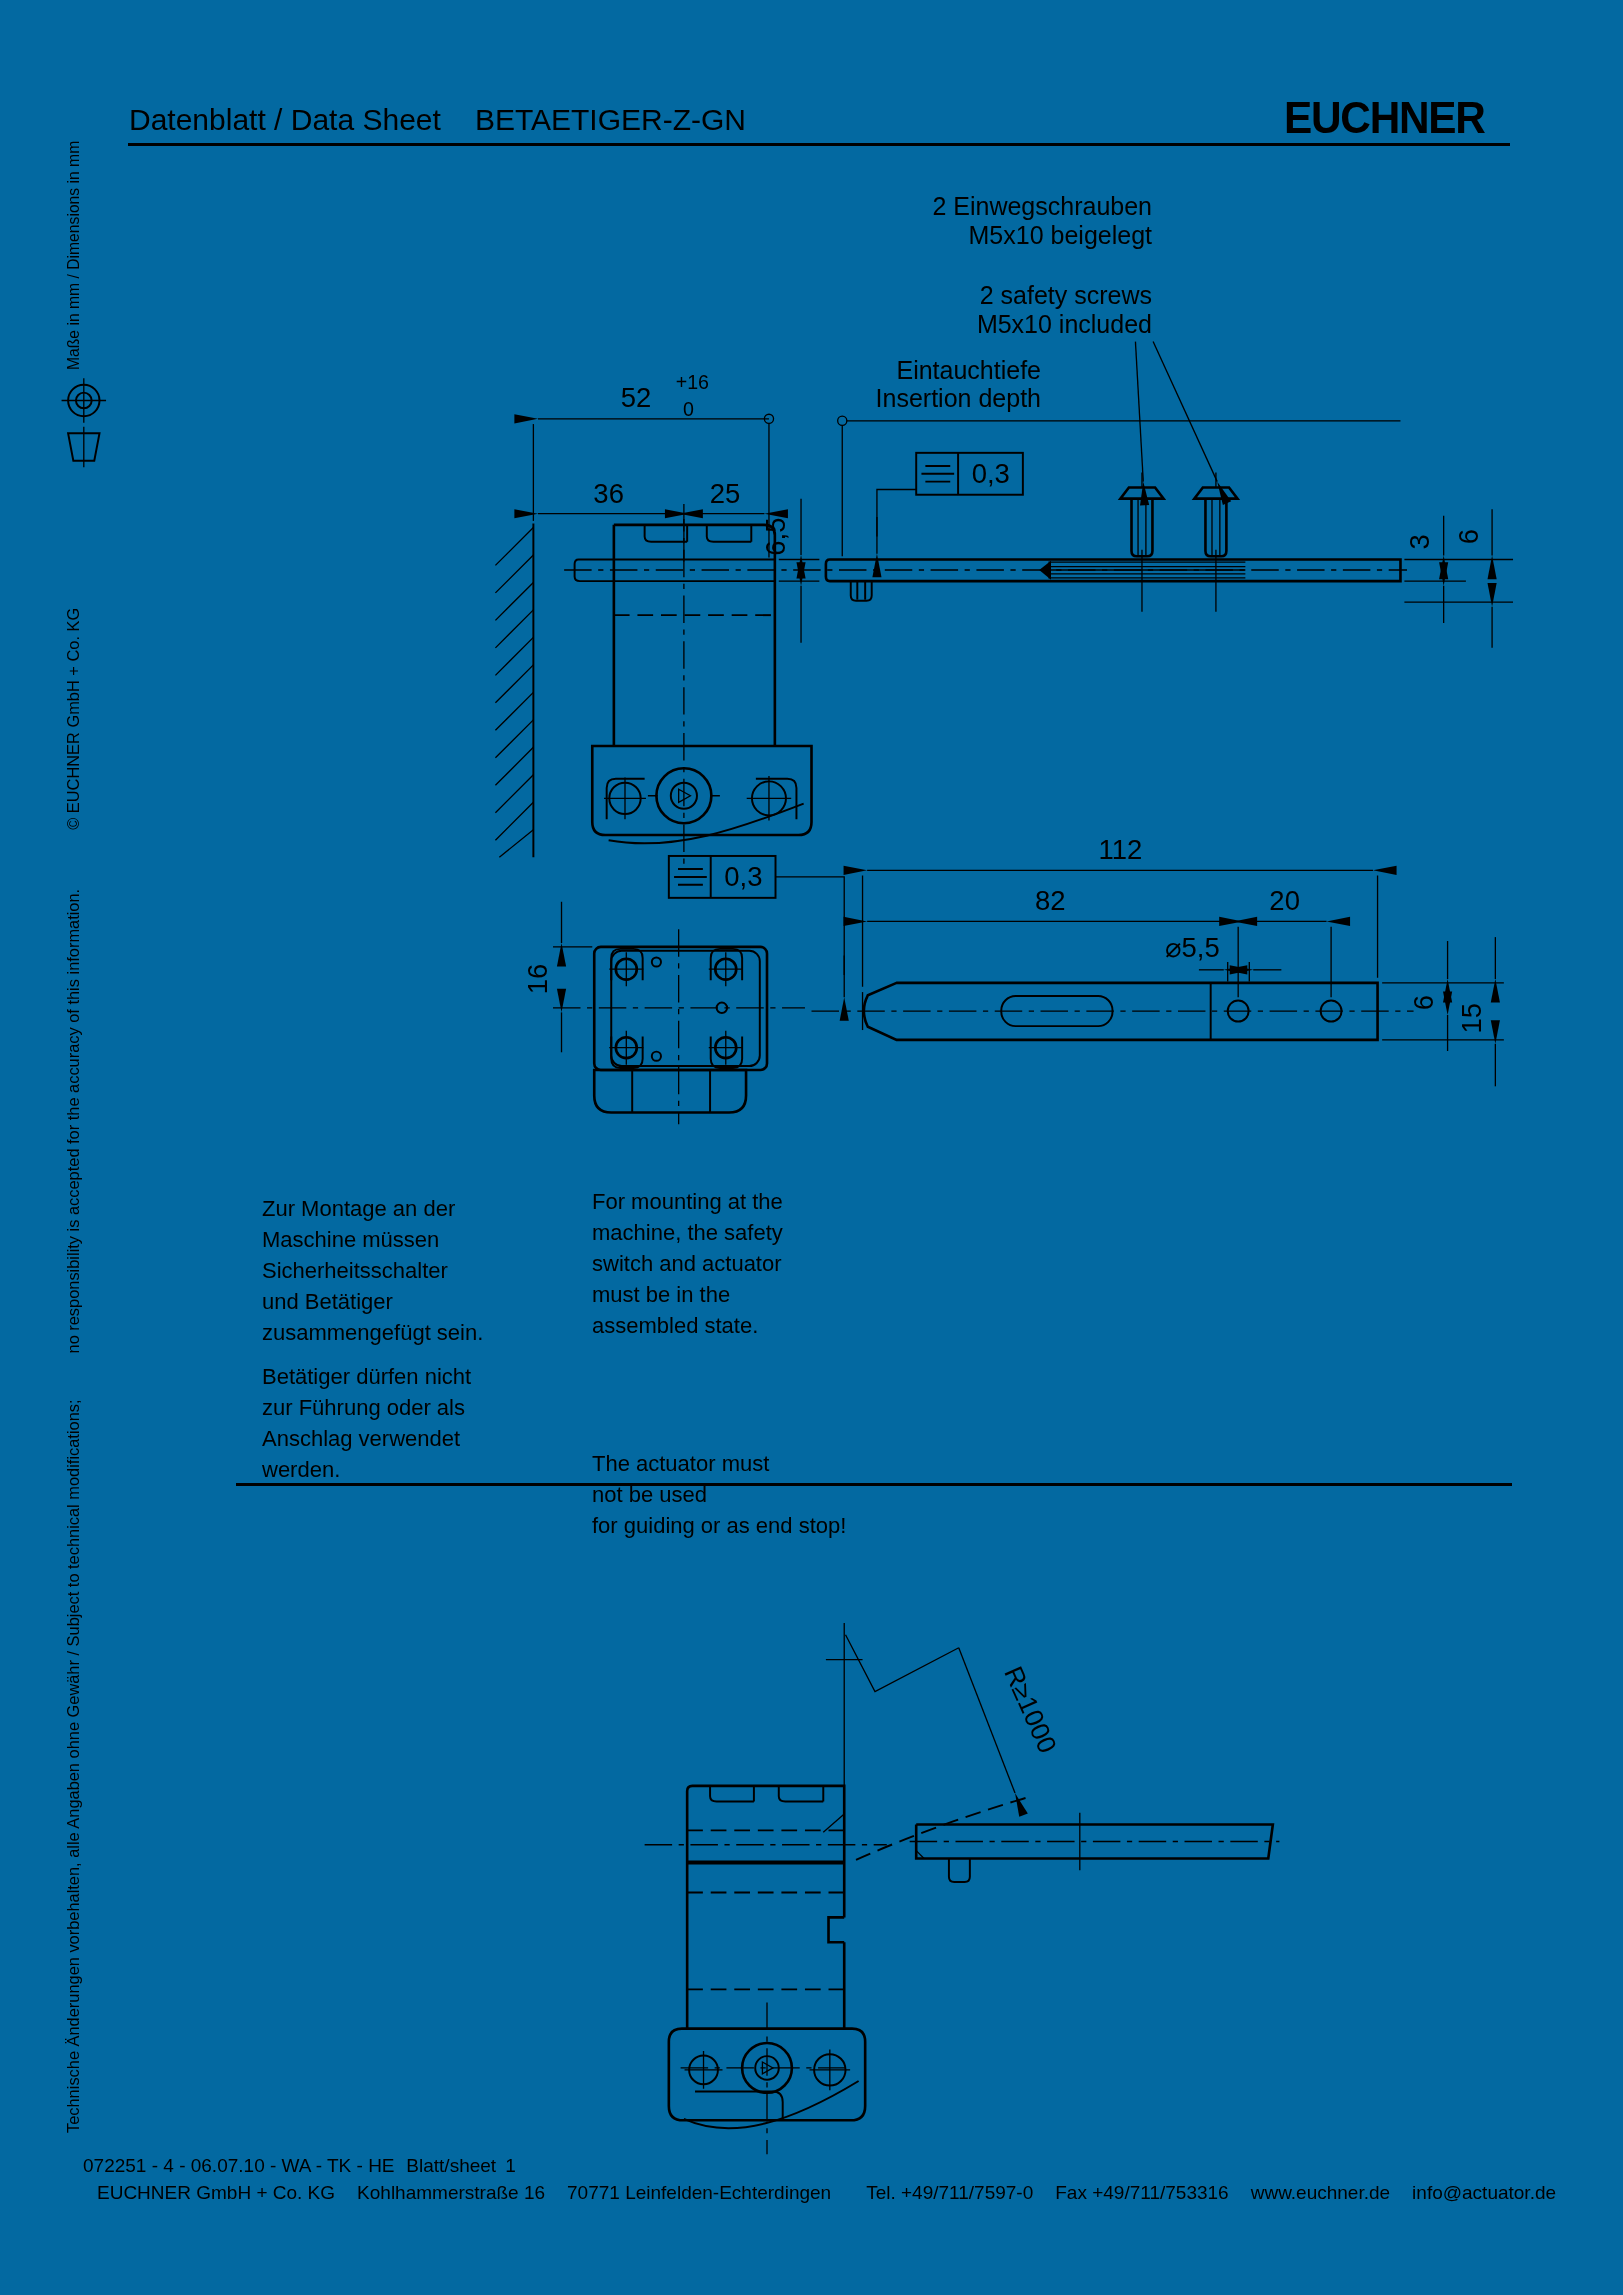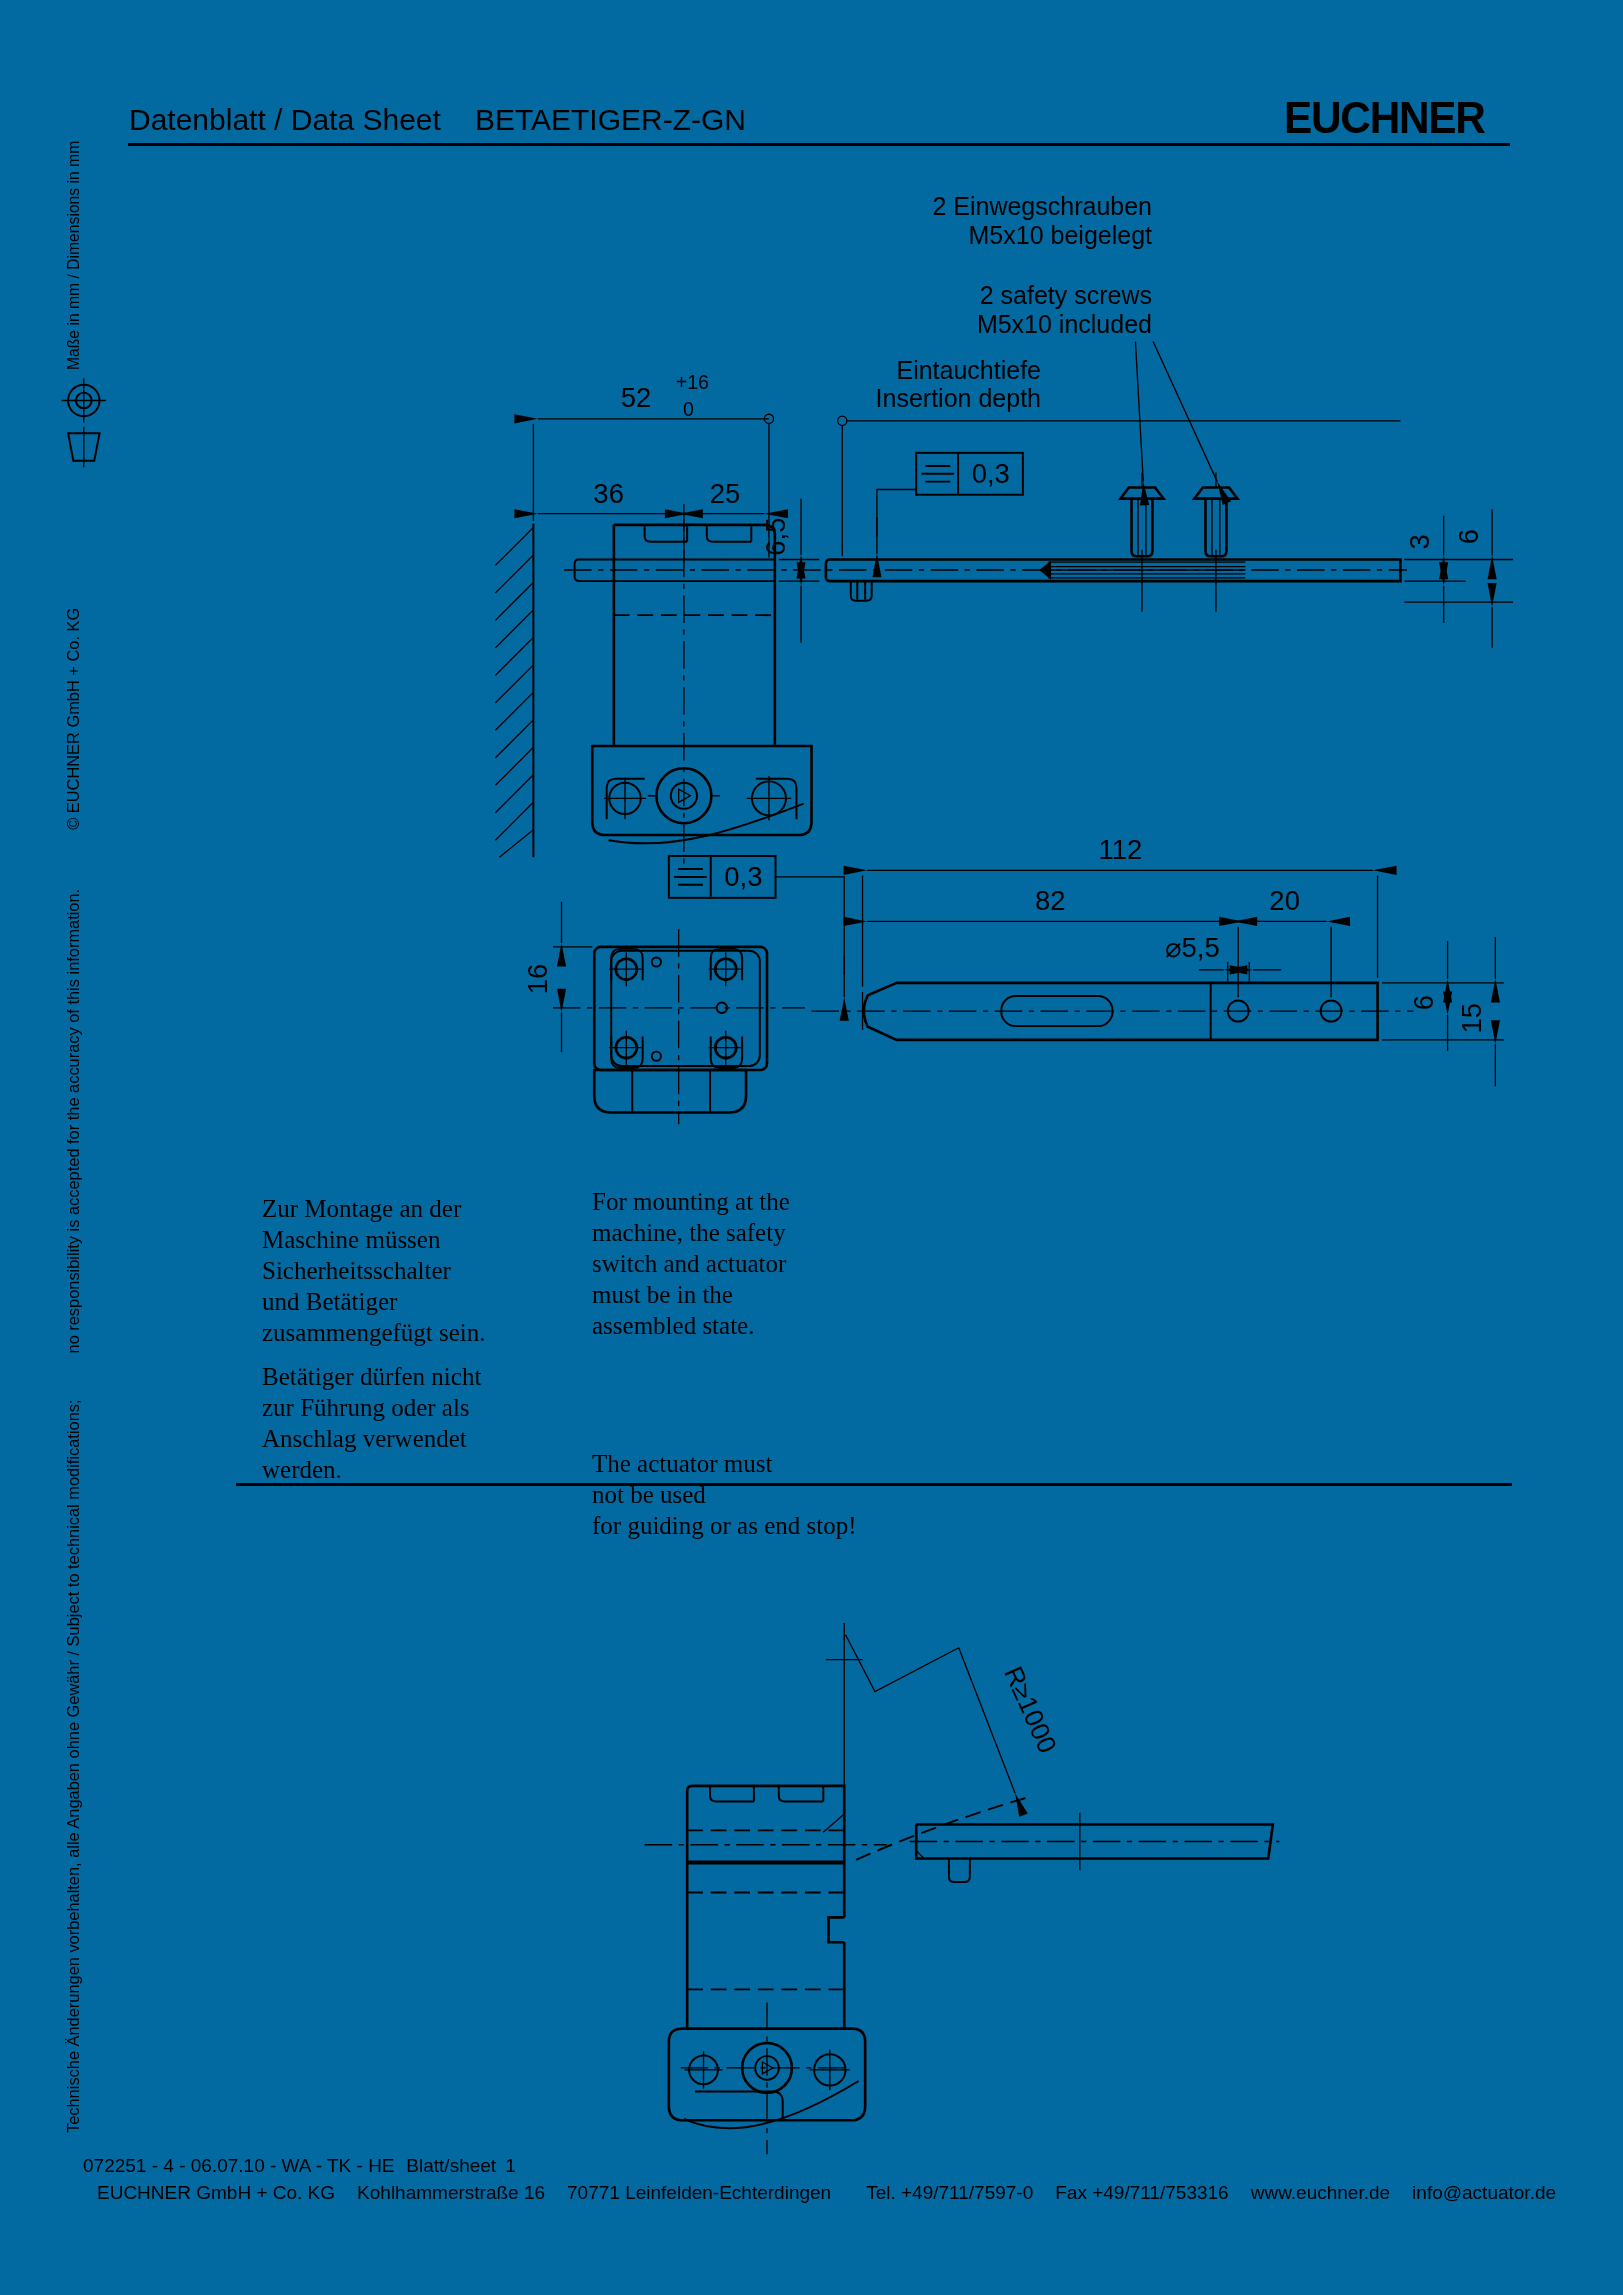--- a/index.html
+++ b/index.html
@@ -2,21 +2,21 @@
 <html style="font-size:10.5px"><head>
 <meta charset="utf-8">
 <style>
   html,body{margin:0;padding:0;background:#e8e8e8;}
   #page{position:relative;width:1623px;height:2295px;background:#0369a1;overflow:hidden;
         font-family:"Liberation Sans",sans-serif;color:#000;padding-left:11px;}
   .t{position:absolute;white-space:pre-line;}
   .hdr{font-size:30px;}
   .brand{font-weight:bold;font-size:45px;letter-spacing:-1.3px;transform:scaleX(.94);transform-origin:left bottom;}
   .note{font-size:25px;line-height:29px;text-align:right;}
-  .para{font-size:25px;line-height:31px;font-family:Liberation Serif, serif;}
+  .para{font-size:22px;line-height:31px;}
   .foot{font-size:19px;white-space:nowrap;}
   .foot span{margin-right:22px;}
   .rot{transform:rotate(-90deg);transform-origin:0 0;white-space:nowrap;font-size:16.4px;}
   .rot span{margin-right:0;}
   .gap70{display:inline-block;width:46px;}
   .gap90{display:inline-block;width:59px;}
   .rule{position:absolute;background:#000;}
   svg{position:absolute;left:0;top:0;}
   svg .ln{stroke:#000;fill:none;stroke-width:3;}
   svg .s2{stroke-width:2;}

